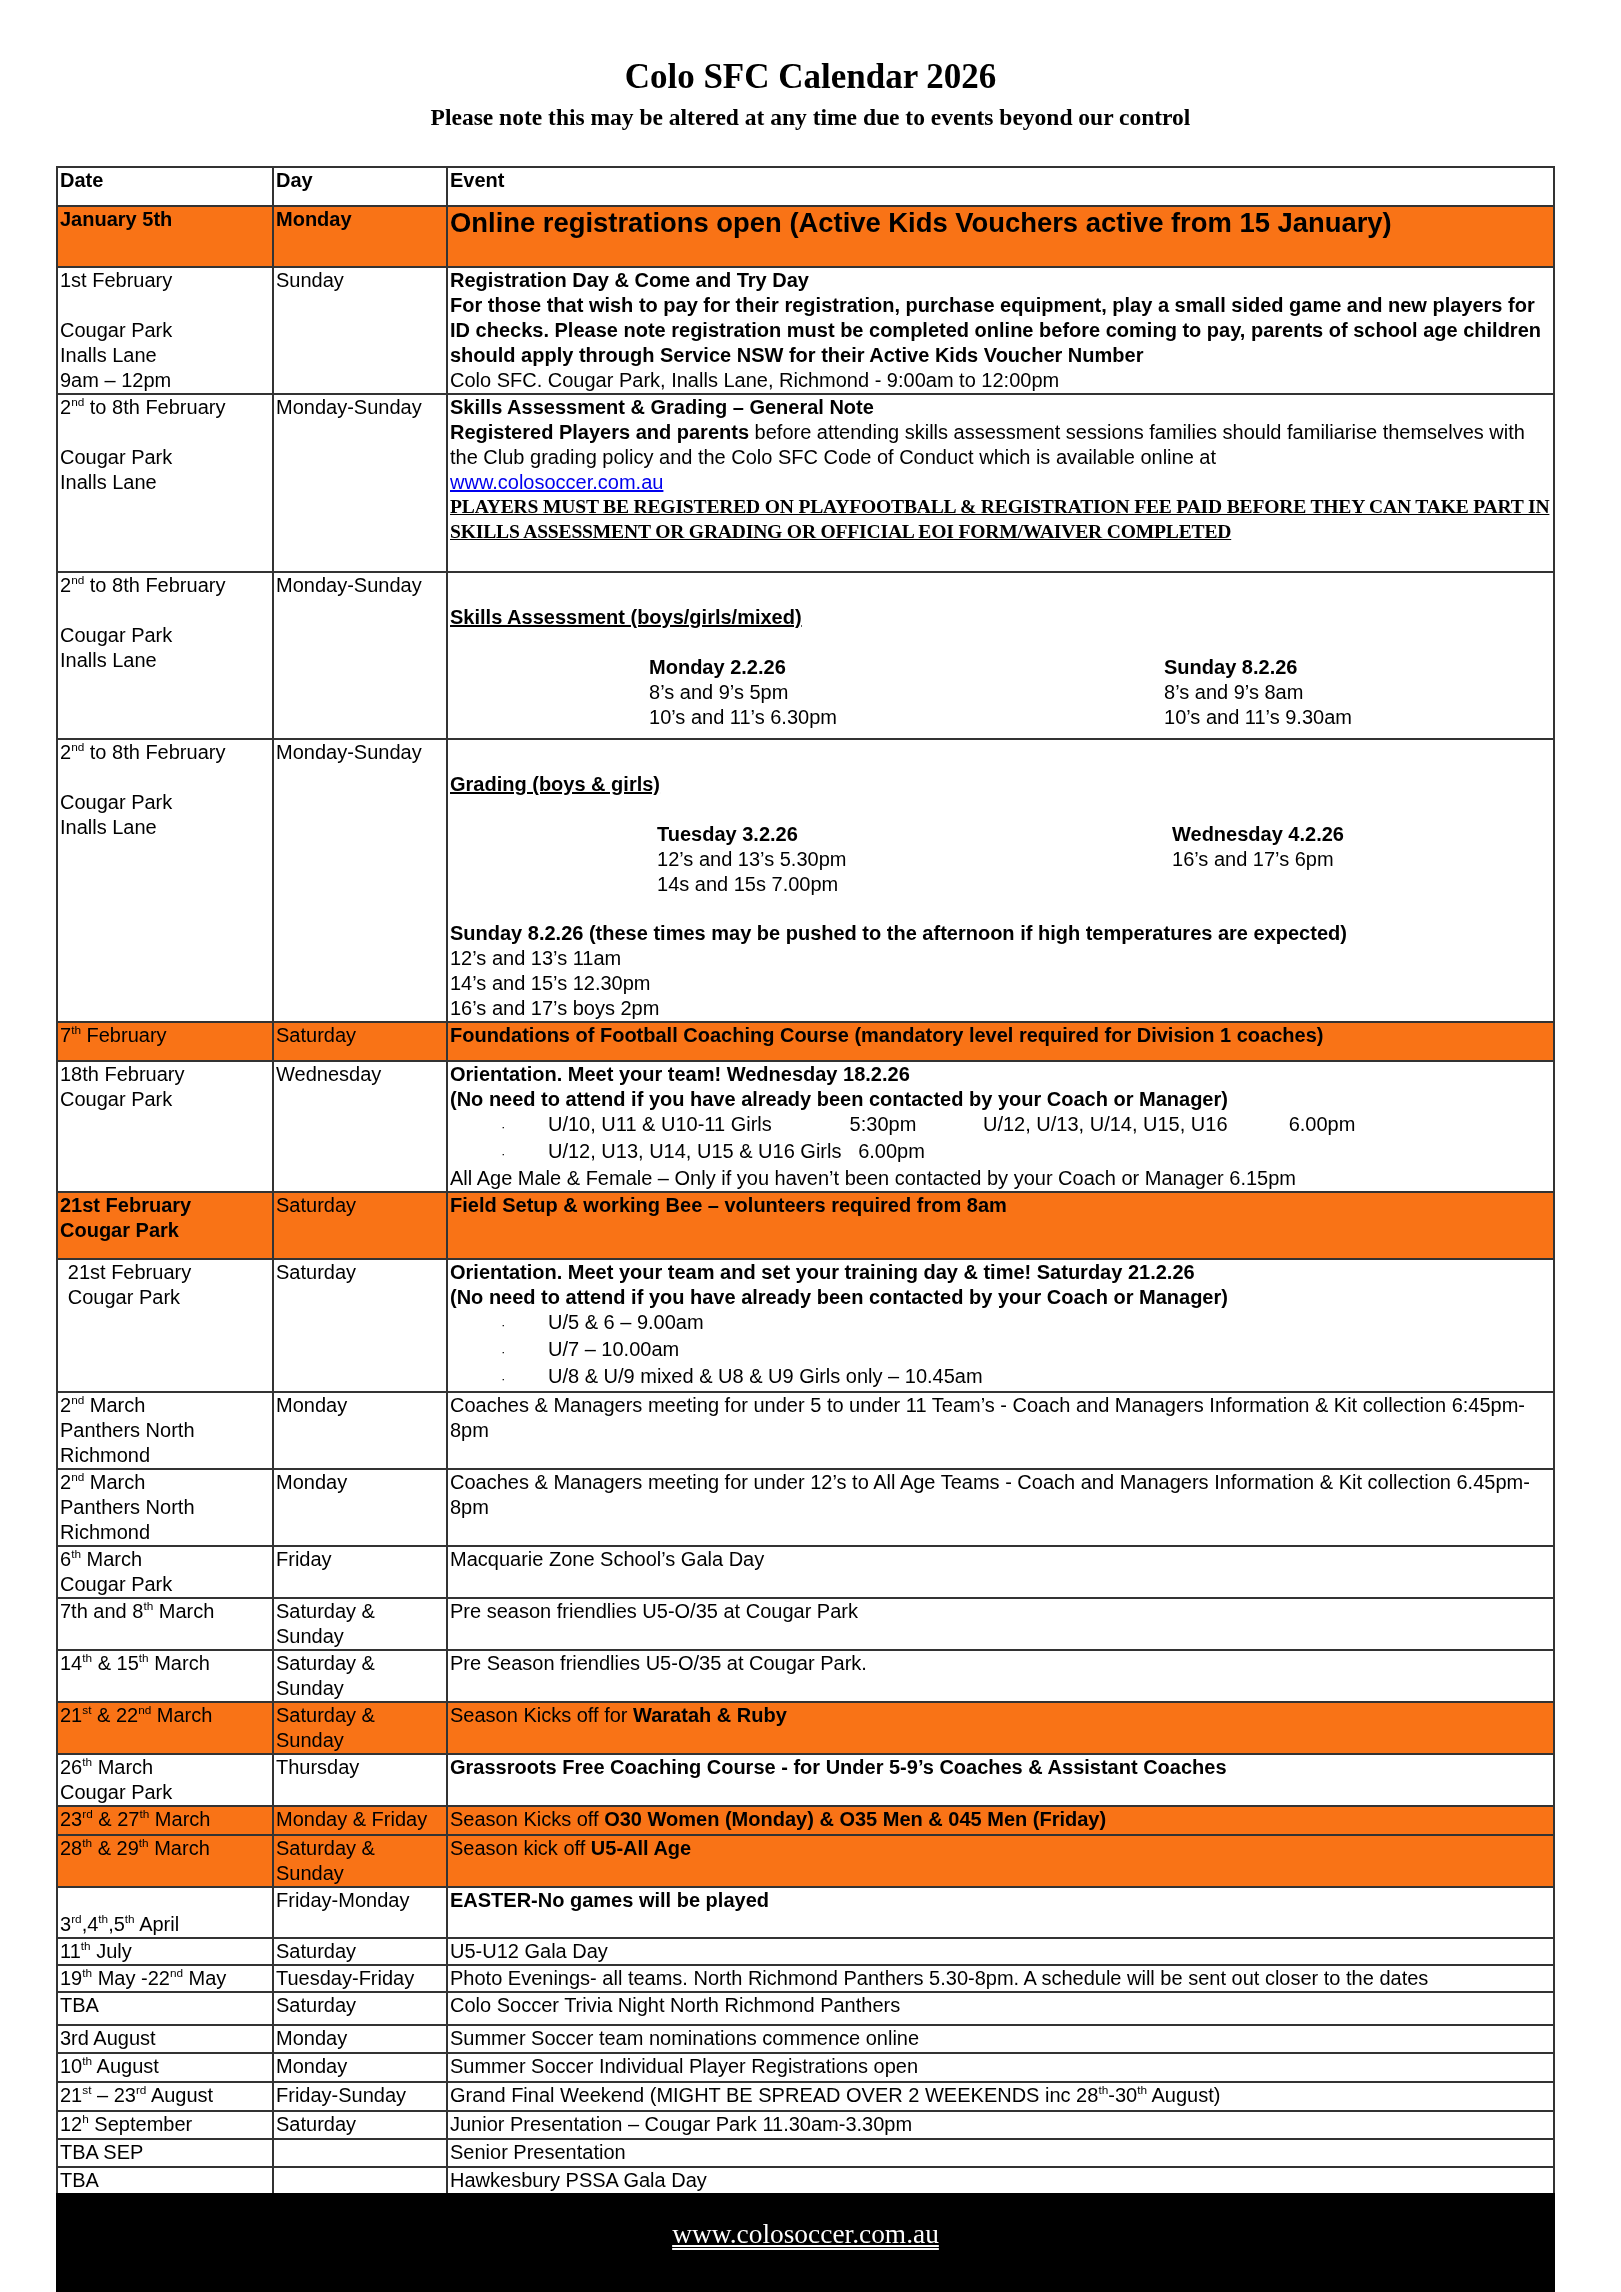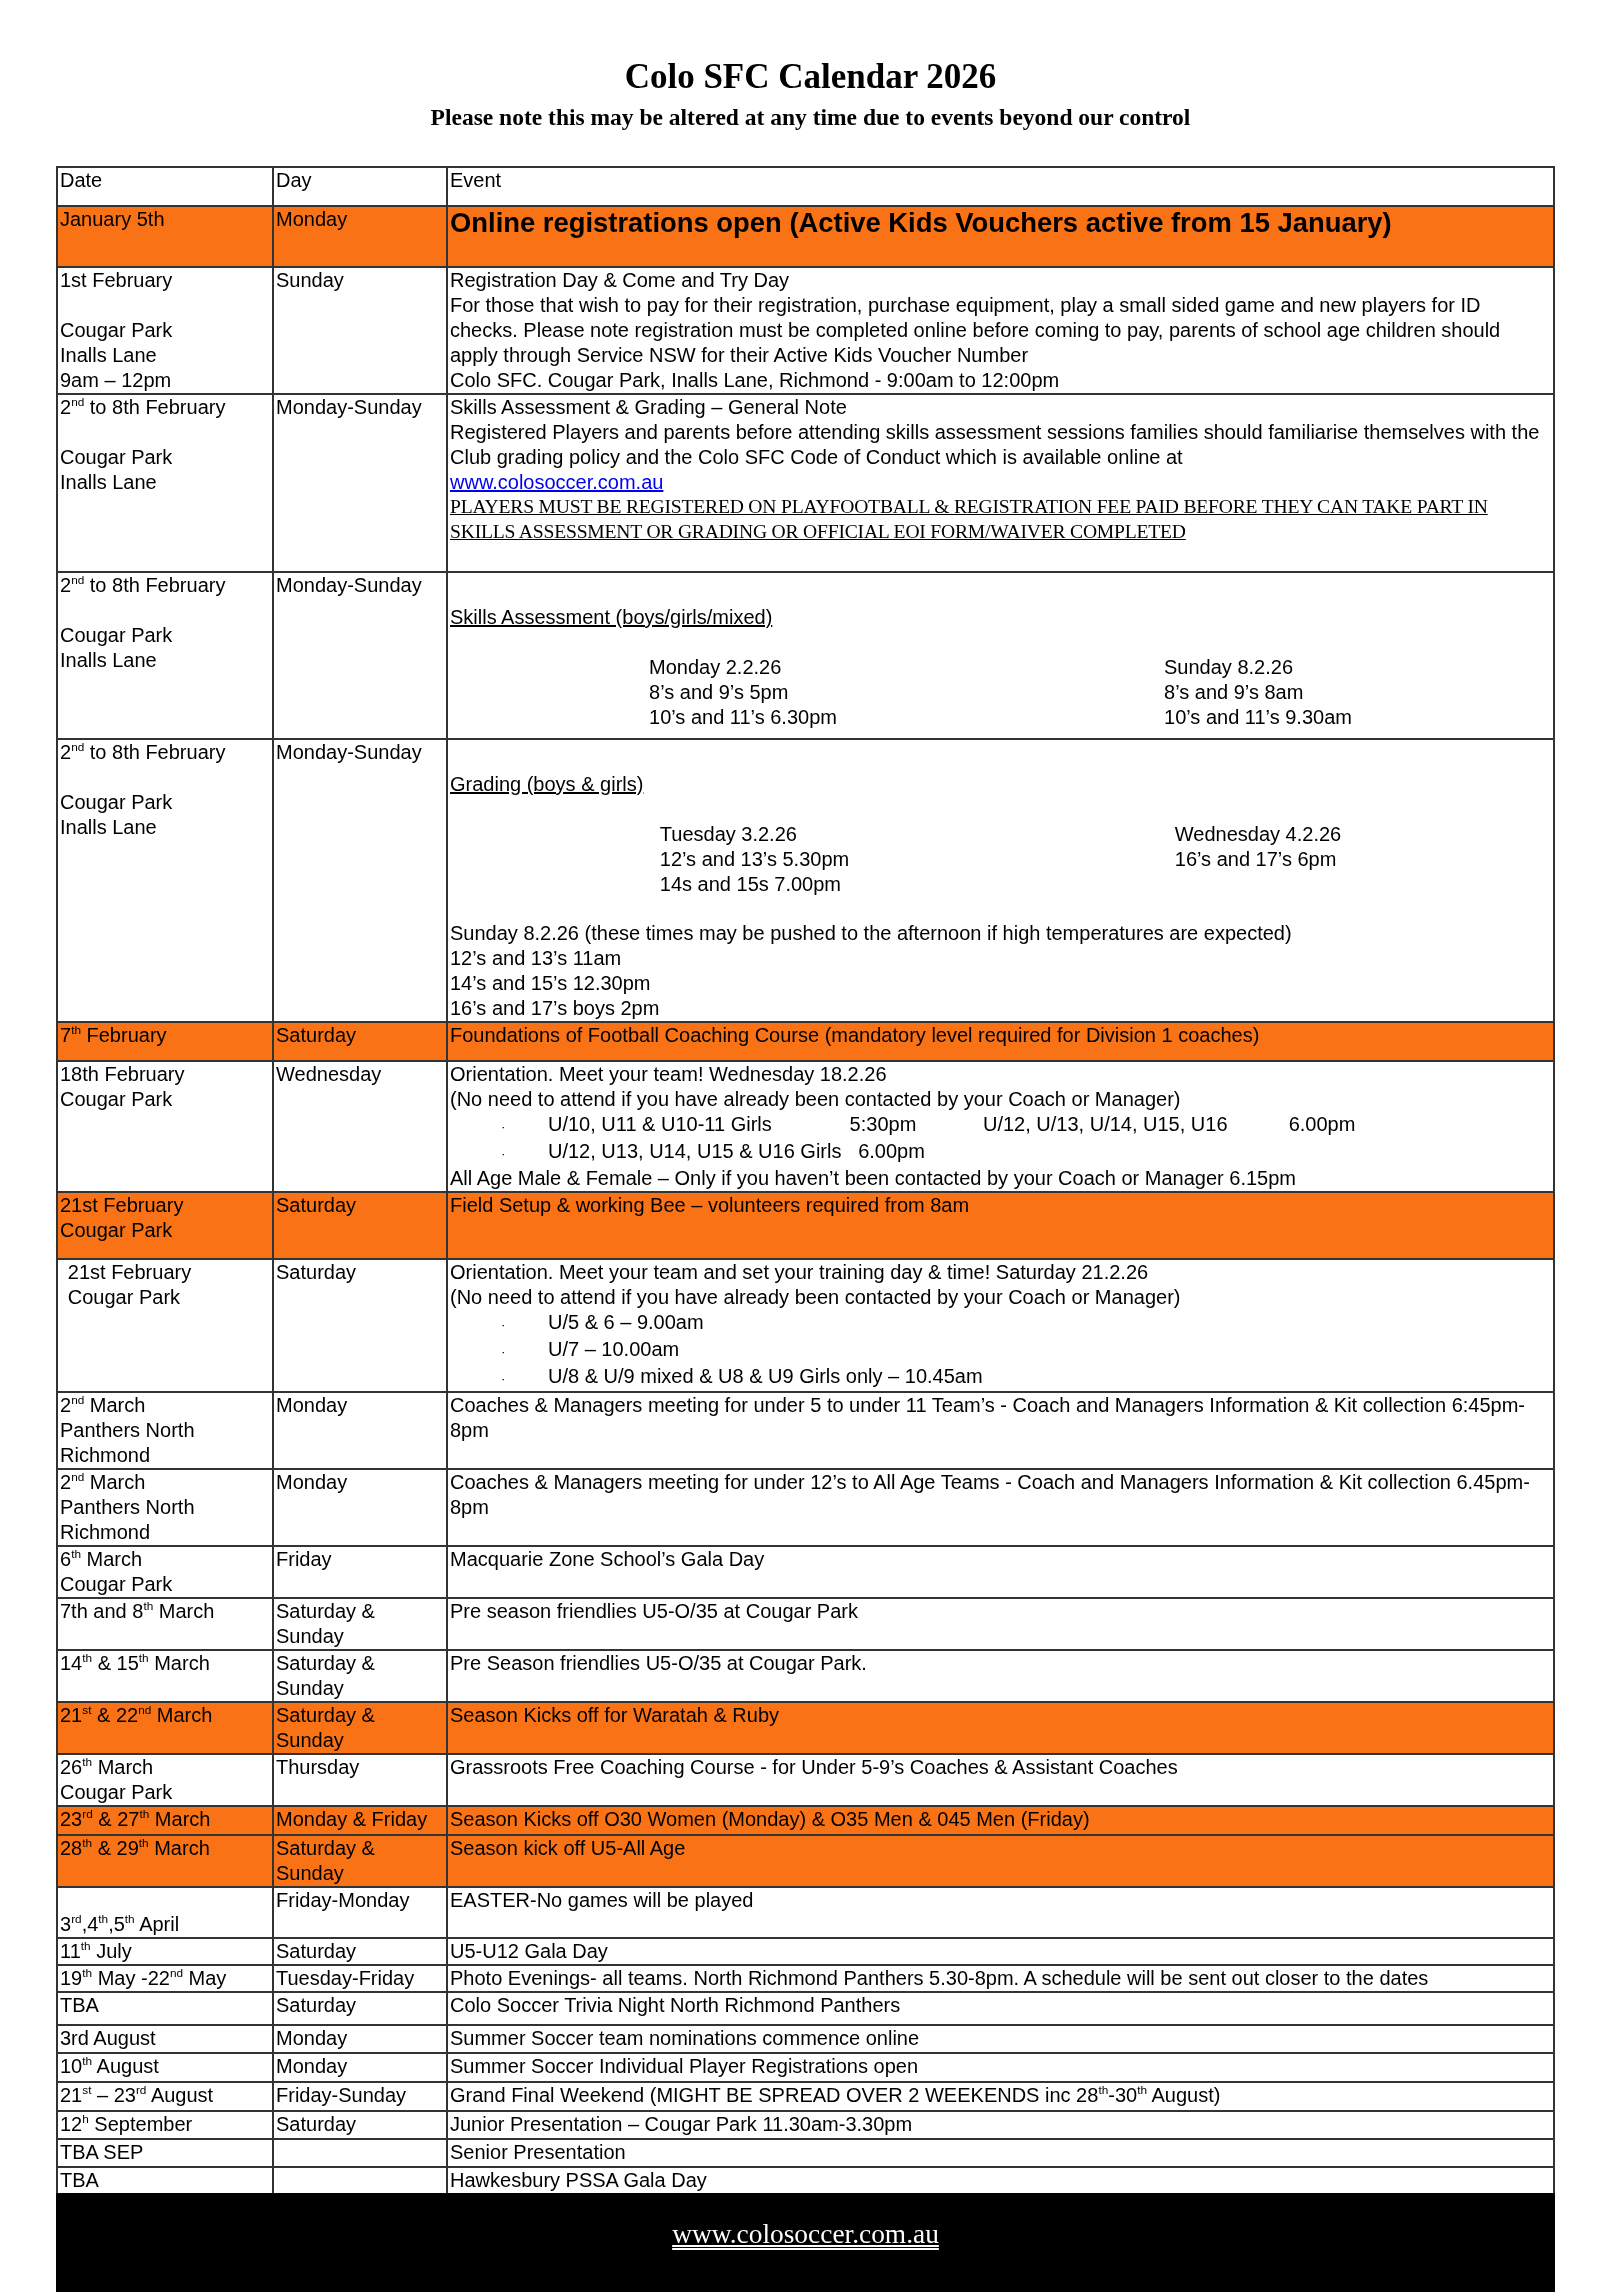--- a/index.html
+++ b/index.html
@@ -10,24 +10,24 @@
   .subtitle { position: absolute; top: 104px; left: 0; width: 1621px; text-align: center;
            font-family: "Liberation Serif", serif; font-weight: bold; font-size: 23.5px; }
   table.cal { position: absolute; top: 166px; left: 56px; width: 1499px;
               border-collapse: collapse; table-layout: fixed; }
   table.cal td { border: 2px solid #333; vertical-align: top; padding: 0 2px;
                  font-size: 20px; line-height: 25px; overflow: hidden; }
   col.c-date { width: 216px; }
   col.c-day { width: 174px; }
   col.c-event { width: auto; }
   tr.hl td { background: #f97316; }
-  .b { font-weight: normal; }
+  .b { font-weight: bold; }
   .u { text-decoration: underline; margin-top: 32px; }
   .big { font-size: 27.4px; line-height: 33px; font-weight: bold; }
-  .serif-warn { font-family: "Liberation Serif", serif; font-weight: normal; text-decoration: underline;
+  .serif-warn { font-family: "Liberation Serif", serif; font-weight: bold; text-decoration: underline;
                 font-size: 19.6px; line-height: 24.5px; letter-spacing: -0.2px; }
   .link { color: #0000ee; text-decoration: underline; }
   .two { display: flex; justify-content: center; }
   .two > div:first-child { width: 515px; }
   .bul { padding-left: 51px; white-space: pre; }
   .bul .dot { display: inline-block; width: 47px; font-size: 13.7px; }
   .gap { height: 24.5px; }
   sup { font-size: 11.8px; line-height: 0; vertical-align: super; }
   .footer { position: absolute; top: 2193px; left: 56px; width: 1499px; height: 100px; background: #000; }
   .footer a { position: absolute; top: 25.5px; left: 0; width: 100%; text-align: center; color: #fff;

